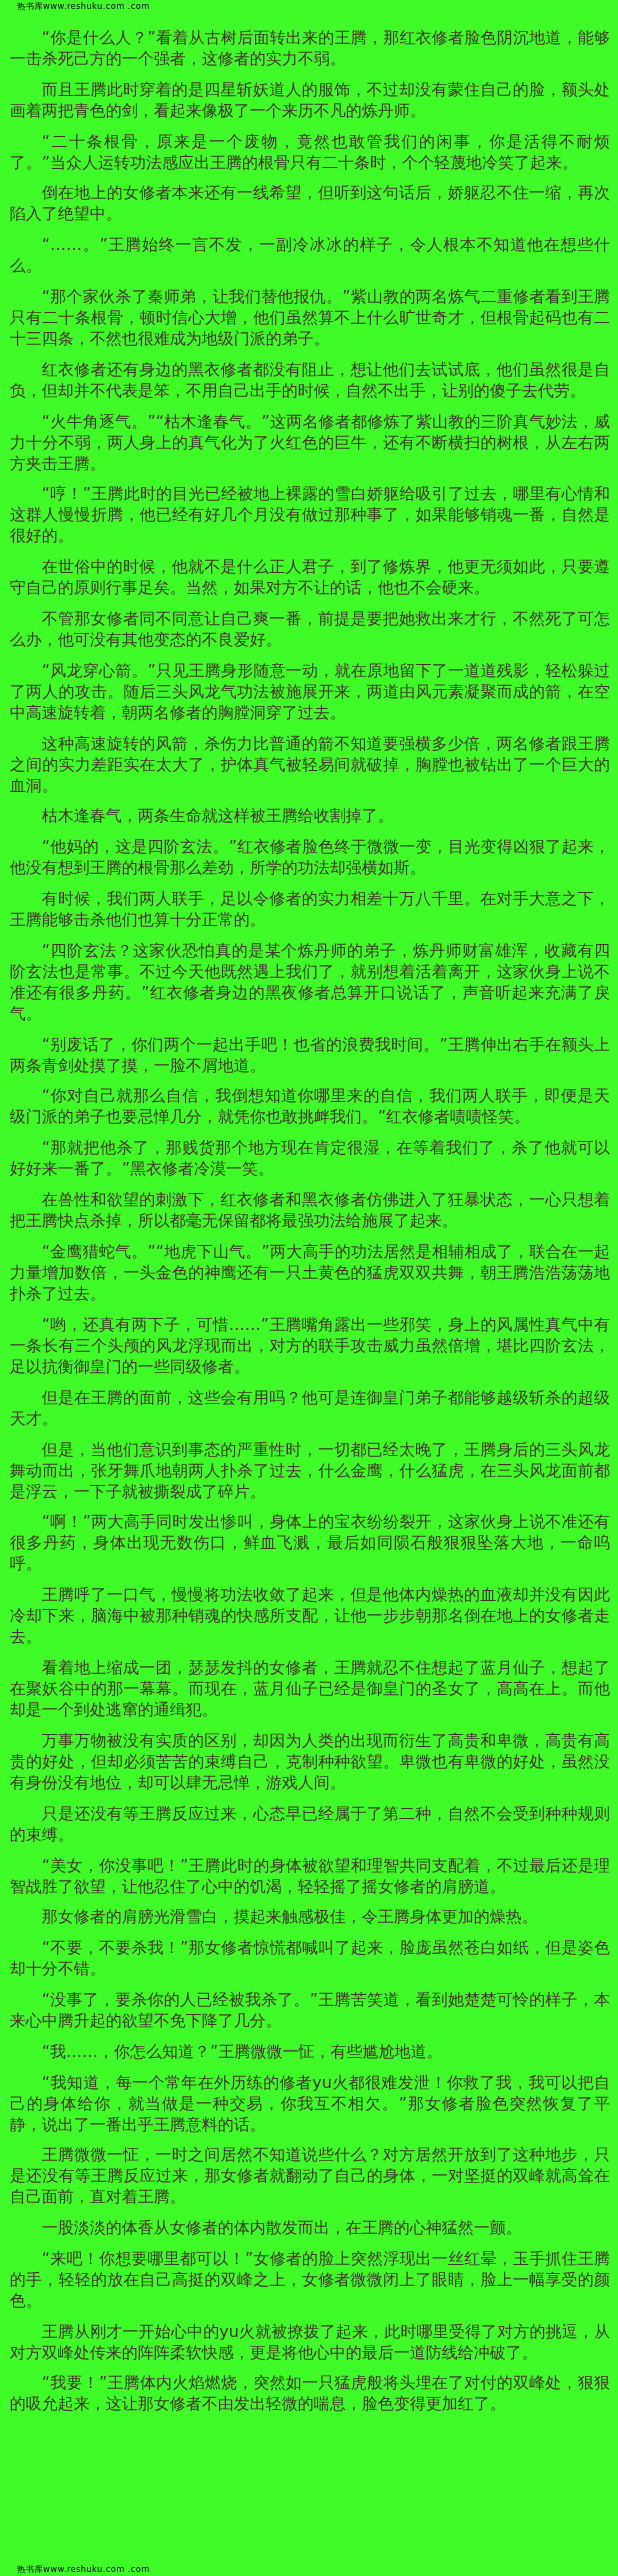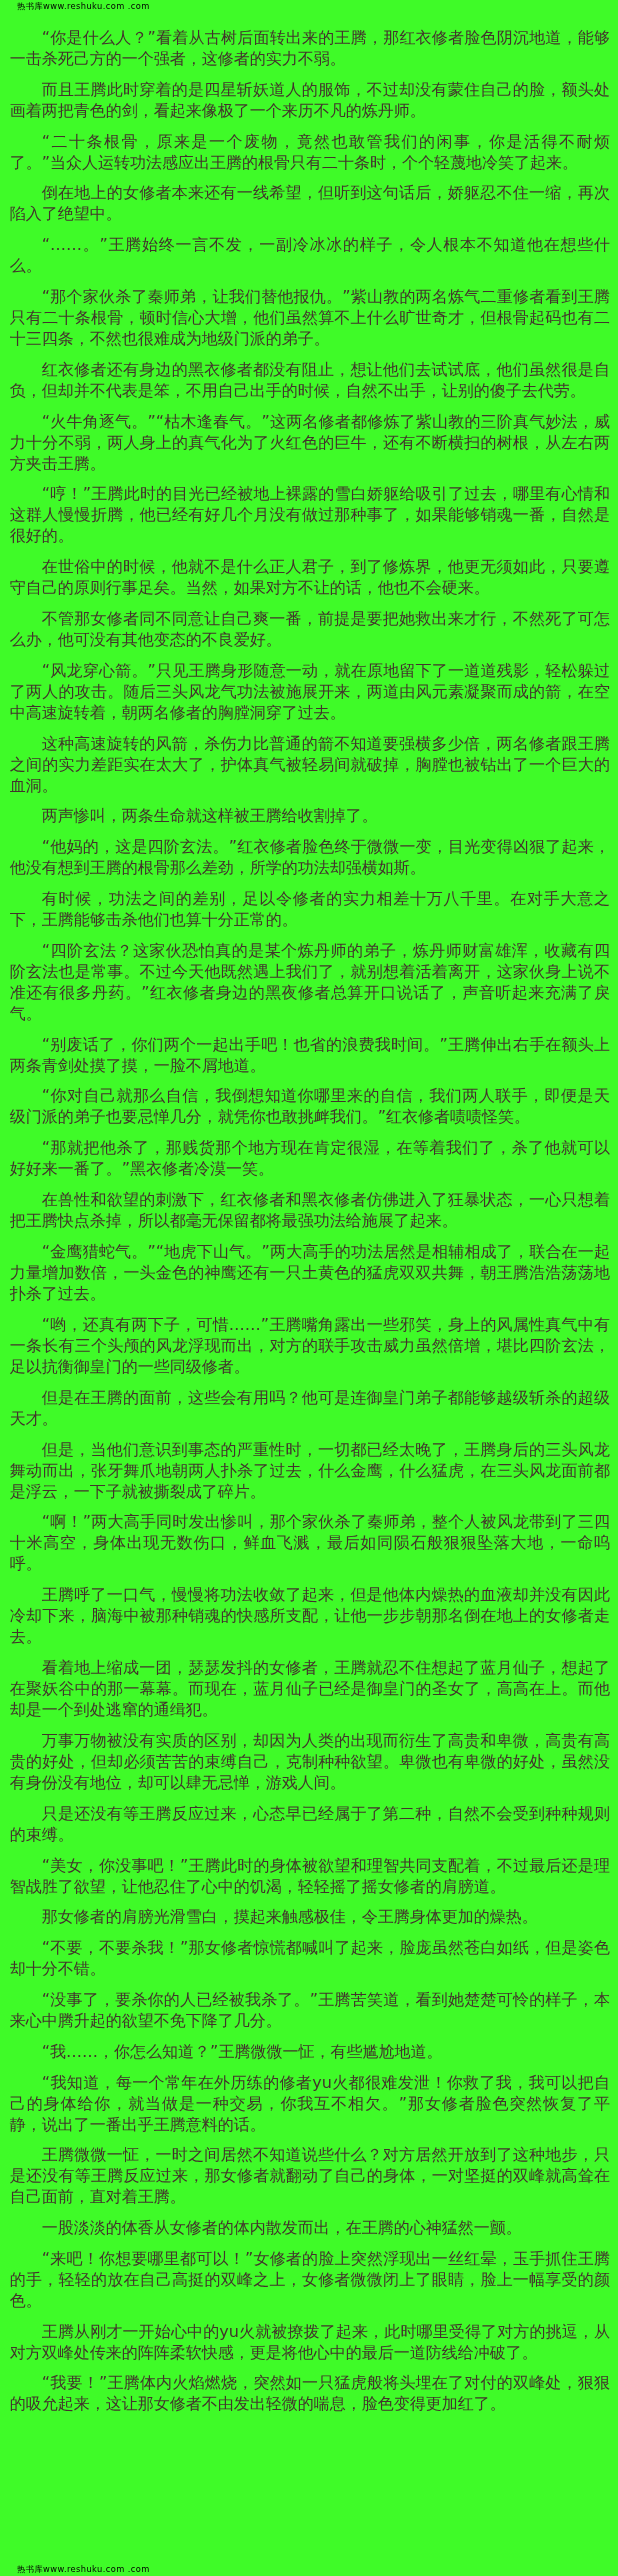--- a/index.html
+++ b/index.html
@@ -51,33 +51,33 @@
     <p class="para">倒在地上的女修者本来还有一线希望，但听到这句话后，娇躯忍不住一缩，再次陷入了绝望中。</p>
     <p class="para">“……。”王腾始终一言不发，一副冷冰冰的样子，令人根本不知道他在想些什么。</p>
     <p class="para">“那个家伙杀了秦师弟，让我们替他报仇。”紫山教的两名炼气二重修者看到王腾只有二十条根骨，顿时信心大增，他们虽然算不上什么旷世奇才，但根骨起码也有二十三四条，不然也很难成为地级门派的弟子。</p>
     <p class="para">红衣修者还有身边的黑衣修者都没有阻止，想让他们去试试底，他们虽然很是自负，但却并不代表是笨，不用自己出手的时候，自然不出手，让别的傻子去代劳。</p>
     <p class="para">“火牛角逐气。”“枯木逢春气。”这两名修者都修炼了紫山教的三阶真气妙法，威力十分不弱，两人身上的真气化为了火红色的巨牛，还有不断横扫的树根，从左右两方夹击王腾。</p>
     <p class="para">“哼！”王腾此时的目光已经被地上裸露的雪白娇躯给吸引了过去，哪里有心情和这群人慢慢折腾，他已经有好几个月没有做过那种事了，如果能够销魂一番，自然是很好的。</p>
     <p class="para">在世俗中的时候，他就不是什么正人君子，到了修炼界，他更无须如此，只要遵守自己的原则行事足矣。当然，如果对方不让的话，他也不会硬来。</p>
     <p class="para">不管那女修者同不同意让自己爽一番，前提是要把她救出来才行，不然死了可怎么办，他可没有其他变态的不良爱好。</p>
     <p class="para">“风龙穿心箭。”只见王腾身形随意一动，就在原地留下了一道道残影，轻松躲过了两人的攻击。随后三头风龙气功法被施展开来，两道由风元素凝聚而成的箭，在空中高速旋转着，朝两名修者的胸膛洞穿了过去。</p>
     <p class="para">这种高速旋转的风箭，杀伤力比普通的箭不知道要强横多少倍，两名修者跟王腾之间的实力差距实在太大了，护体真气被轻易间就破掉，胸膛也被钻出了一个巨大的血洞。</p>
-    <p class="para">两声惨叫，两条生命就这样被王腾给收割掉了。</p>
+    <p class="para">枯木逢春气，两条生命就这样被王腾给收割掉了。</p>
     <p class="para">“他妈的，这是四阶玄法。”红衣修者脸色终于微微一变，目光变得凶狠了起来，他没有想到王腾的根骨那么差劲，所学的功法却强横如斯。</p>
-    <p class="para">有时候，功法之间的差别，足以令修者的实力相差十万八千里。在对手大意之下，王腾能够击杀他们也算十分正常的。</p>
+    <p class="para">有时候，我们两人联手，足以令修者的实力相差十万八千里。在对手大意之下，王腾能够击杀他们也算十分正常的。</p>
     <p class="para">“四阶玄法？这家伙恐怕真的是某个炼丹师的弟子，炼丹师财富雄浑，收藏有四阶玄法也是常事。不过今天他既然遇上我们了，就别想着活着离开，这家伙身上说不准还有很多丹药。”红衣修者身边的黑夜修者总算开口说话了，声音听起来充满了戾气。</p>
     <p class="para">“别废话了，你们两个一起出手吧！也省的浪费我时间。”王腾伸出右手在额头上两条青剑处摸了摸，一脸不屑地道。</p>
     <p class="para">“你对自己就那么自信，我倒想知道你哪里来的自信，我们两人联手，即便是天级门派的弟子也要忌惮几分，就凭你也敢挑衅我们。”红衣修者啧啧怪笑。</p>
     <p class="para">“那就把他杀了，那贱货那个地方现在肯定很湿，在等着我们了，杀了他就可以好好来一番了。”黑衣修者冷漠一笑。</p>
     <p class="para">在兽性和欲望的刺激下，红衣修者和黑衣修者仿佛进入了狂暴状态，一心只想着把王腾快点杀掉，所以都毫无保留都将最强功法给施展了起来。</p>
     <p class="para">“金鹰猎蛇气。”“地虎下山气。”两大高手的功法居然是相辅相成了，联合在一起力量增加数倍，一头金色的神鹰还有一只土黄色的猛虎双双共舞，朝王腾浩浩荡荡地扑杀了过去。</p>
     <p class="para extra-gap">“哟，还真有两下子，可惜……”王腾嘴角露出一些邪笑，身上的风属性真气中有一条长有三个头颅的风龙浮现而出，对方的联手攻击威力虽然倍增，堪比四阶玄法，足以抗衡御皇门的一些同级修者。</p>
     <p class="para">但是在王腾的面前，这些会有用吗？他可是连御皇门弟子都能够越级斩杀的超级天才。</p>
     <p class="para extra-gap">但是，当他们意识到事态的严重性时，一切都已经太晚了，王腾身后的三头风龙舞动而出，张牙舞爪地朝两人扑杀了过去，什么金鹰，什么猛虎，在三头风龙面前都是浮云，一下子就被撕裂成了碎片。</p>
-    <p class="para">“啊！”两大高手同时发出惨叫，那个家伙杀了秦师弟，整个人被风龙带到了三四十米高空，身体出现无数伤口，鲜血飞溅，最后如同陨石般狠狠坠落大地，一命呜呼。</p>
+    <p class="para">“啊！”两大高手同时发出惨叫，身体上的宝衣纷纷裂开，这家伙身上说不准还有很多丹药，身体出现无数伤口，鲜血飞溅，最后如同陨石般狠狠坠落大地，一命呜呼。</p>
     <p class="para">王腾呼了一口气，慢慢将功法收敛了起来，但是他体内燥热的血液却并没有因此冷却下来，脑海中被那种销魂的快感所支配，让他一步步朝那名倒在地上的女修者走去。</p>
     <p class="para">看着地上缩成一团，瑟瑟发抖的女修者，王腾就忍不住想起了蓝月仙子，想起了在聚妖谷中的那一幕幕。而现在，蓝月仙子已经是御皇门的圣女了，高高在上。而他却是一个到处逃窜的通缉犯。</p>
     <p class="para">万事万物被没有实质的区别，却因为人类的出现而衍生了高贵和卑微，高贵有高贵的好处，但却必须苦苦的束缚自己，克制种种欲望。卑微也有卑微的好处，虽然没有身份没有地位，却可以肆无忌惮，游戏人间。</p>
     <p class="para">只是还没有等王腾反应过来，心态早已经属于了第二种，自然不会受到种种规则的束缚。</p>
     <p class="para extra-gap">“美女，你没事吧！”王腾此时的身体被欲望和理智共同支配着，不过最后还是理智战胜了欲望，让他忍住了心中的饥渴，轻轻摇了摇女修者的肩膀道。</p>
     <p class="para">那女修者的肩膀光滑雪白，摸起来触感极佳，令王腾身体更加的燥热。</p>
     <p class="para">“不要，不要杀我！”那女修者惊慌都喊叫了起来，脸庞虽然苍白如纸，但是姿色却十分不错。</p>
     <p class="para">“没事了，要杀你的人已经被我杀了。”王腾苦笑道，看到她楚楚可怜的样子，本来心中腾升起的欲望不免下降了几分。</p>
     <p class="para">“我……，你怎么知道？”王腾微微一怔，有些尴尬地道。</p>
     <p class="para">“我知道，每一个常年在外历练的修者yu火都很难发泄！你救了我，我可以把自己的身体给你，就当做是一种交易，你我互不相欠。”那女修者脸色突然恢复了平静，说出了一番出乎王腾意料的话。</p>

